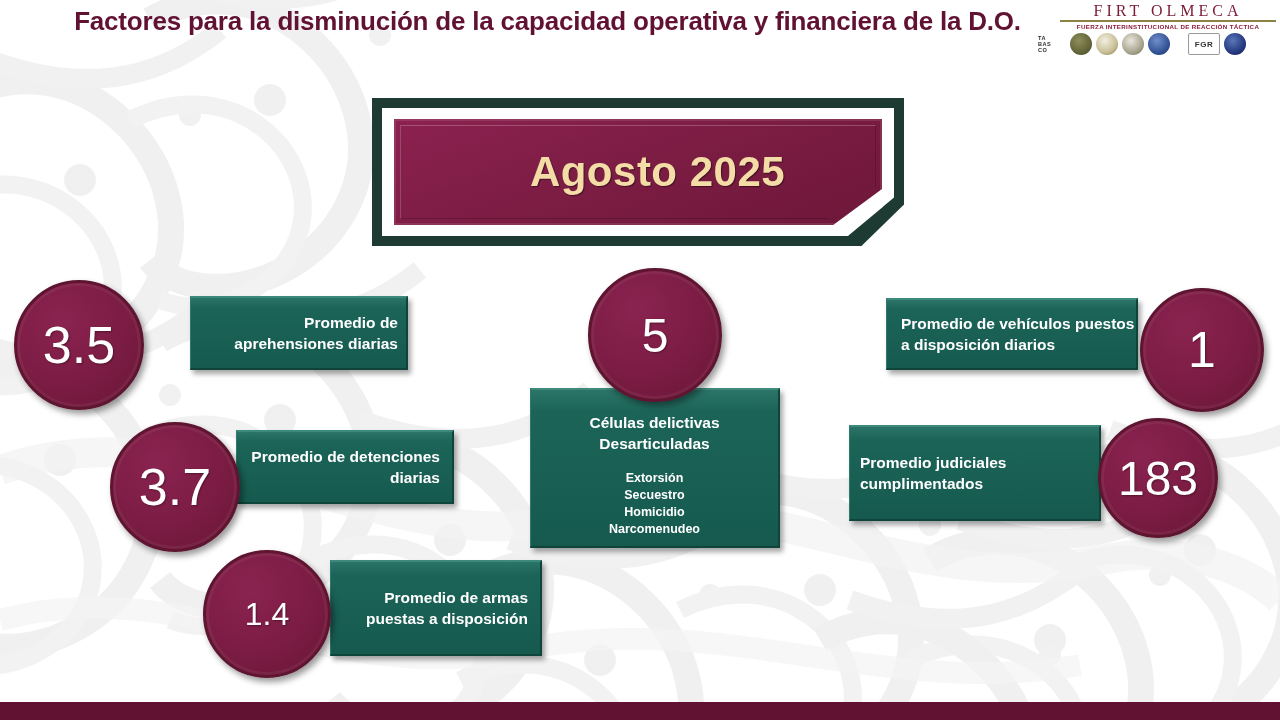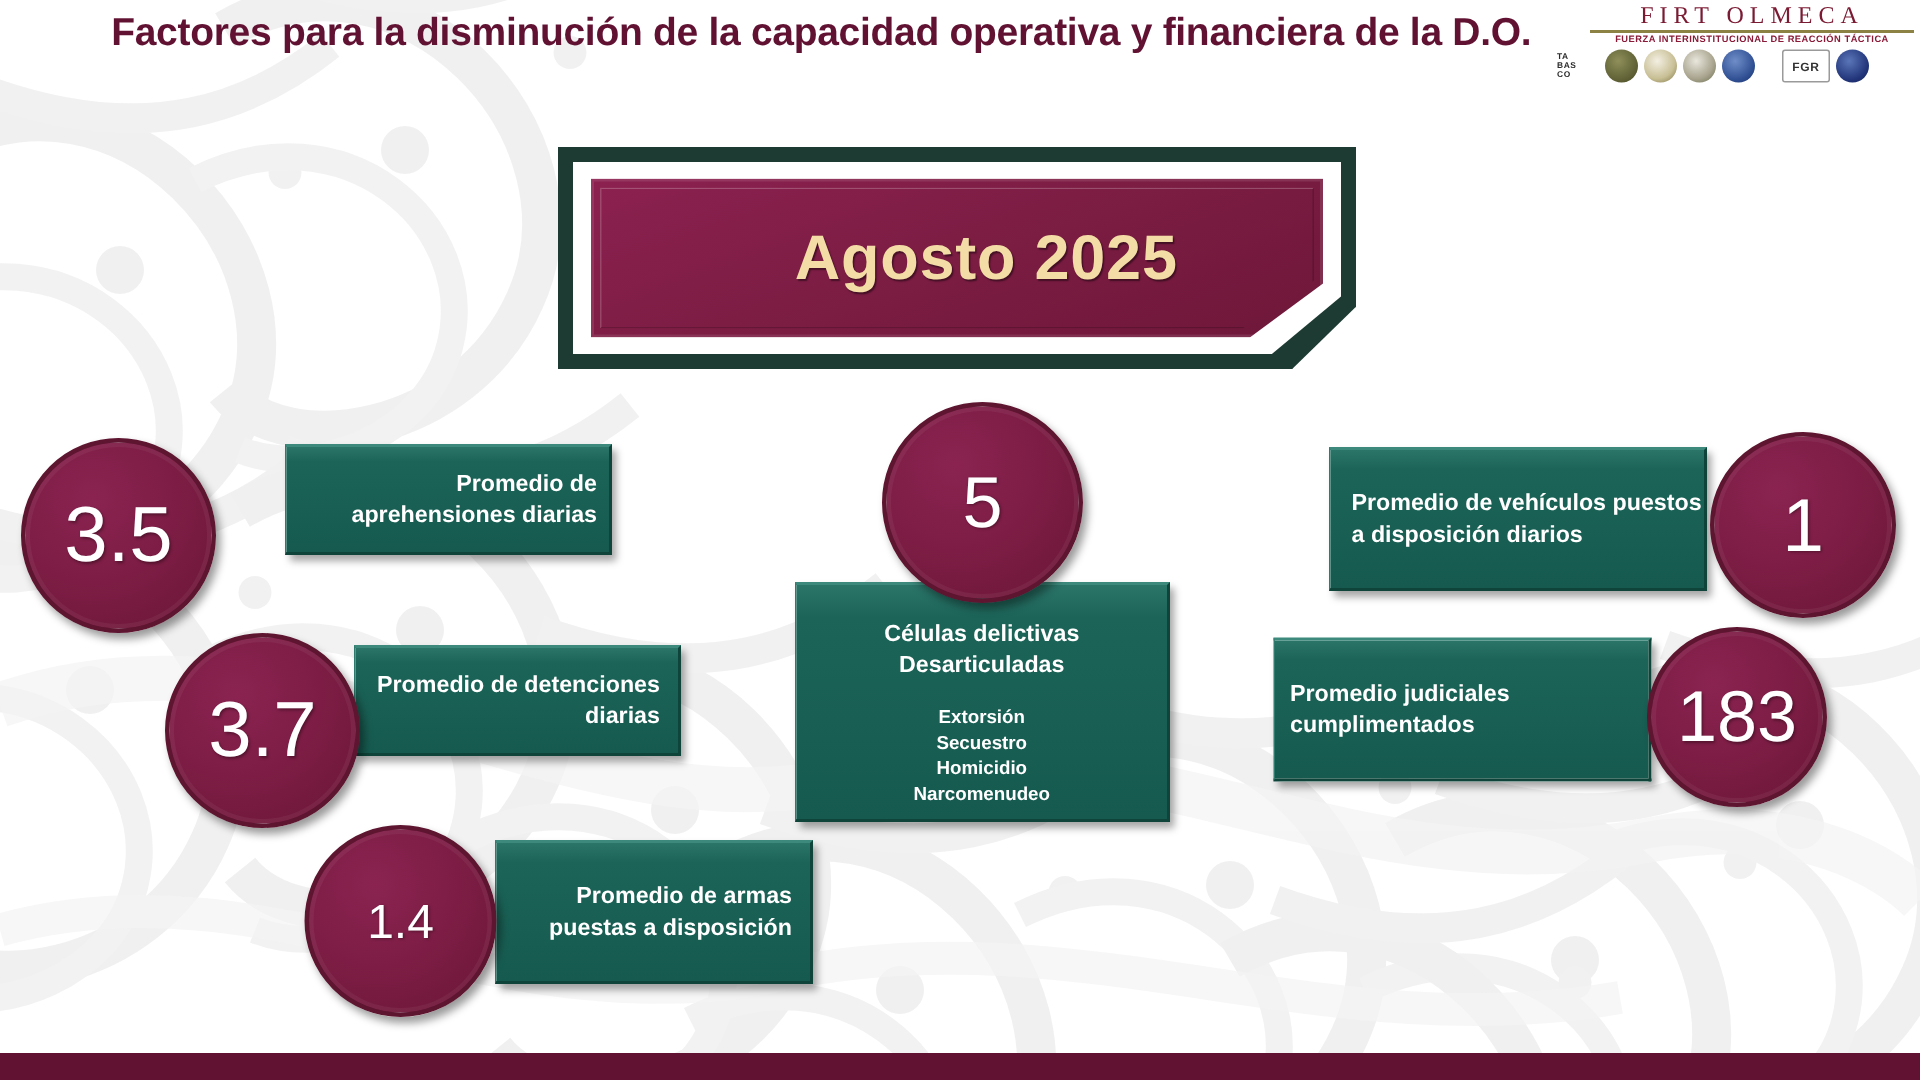--- a/index.html
+++ b/index.html
@@ -192,41 +192,41 @@
     align-items: center;
     justify-content: center;
     color: #ffffff;
     font-weight: normal;
   }
   .circle span { text-shadow: 1px 1px 2px rgba(0,0,0,0.35); }
 
   
   #card-aprehensiones .green-box { left:142px; top:296px; width:218px; height:74px;
       align-items:flex-end; text-align:right; padding:0 8px 0 0;margin-left:48px; }
-  #card-aprehensiones .circle { left:14px; top:292px; width:130px; height:130px; font-size:52px; z-index:3; }
+  #card-aprehensiones .circle { left:14px; top:280px; width:130px; height:130px; font-size:52px; z-index:3; }
 
   #card-detenciones .green-box { left:236px; top:430px; width:218px; height:74px;
       align-items:flex-end; text-align:right; padding:0 12px 0 0; }
   #card-detenciones .circle { left:110px; top:422px; width:130px; height:130px; font-size:52px; z-index:3; }
 
   #card-armas .green-box { left:330px; top:560px; width:212px; height:96px;
       align-items:flex-end; text-align:right; padding:0 12px 0 0; }
   #card-armas .circle { left:203px; top:550px; width:128px; height:128px; font-size:32px; z-index:3; }
 
   
   #card-celulas .green-box {
       left:530px; top:388px; width:250px; height:160px;
       align-items:center; text-align:center; padding:10px 8px 8px; justify-content:flex-start;
   }
   #card-celulas .circle { left:588px; top:268px; width:134px; height:134px; font-size:48px; z-index:3; }
   .celulas-head { font-size:15.5px; font-weight:bold; line-height:21px; margin-top:12px; }
   .celulas-list { font-size:12.5px; font-weight:bold; line-height:17px; margin-top:16px; }
 
   
-  #card-vehiculos .green-box { left:886px; top:298px; width:252px; height:96px;
+  #card-vehiculos .green-box { left:886px; top:298px; width:252px; height:72px;
       align-items:flex-start; text-align:left; padding:0 0 0 14px; }
   #card-vehiculos .circle { left:1140px; top:288px; width:124px; height:124px; font-size:50px; z-index:3; }
 
   #card-mandatos .green-box { left:849px; top:425px; width:252px; height:96px;
       align-items:flex-start; text-align:left; padding:0 0 0 10px; }
   #card-mandatos .circle { left:1098px; top:418px; width:120px; height:120px; font-size:48px; z-index:3; }
 
   
   .bottom-bar {
     position: absolute;

